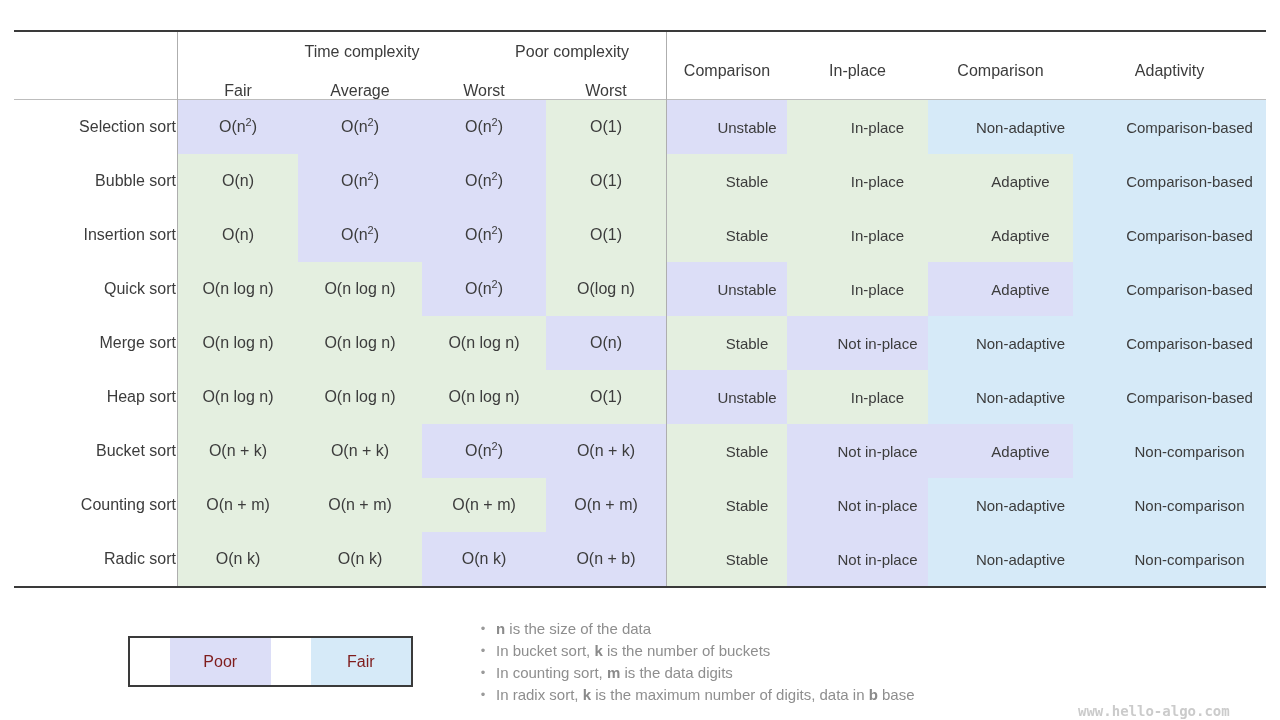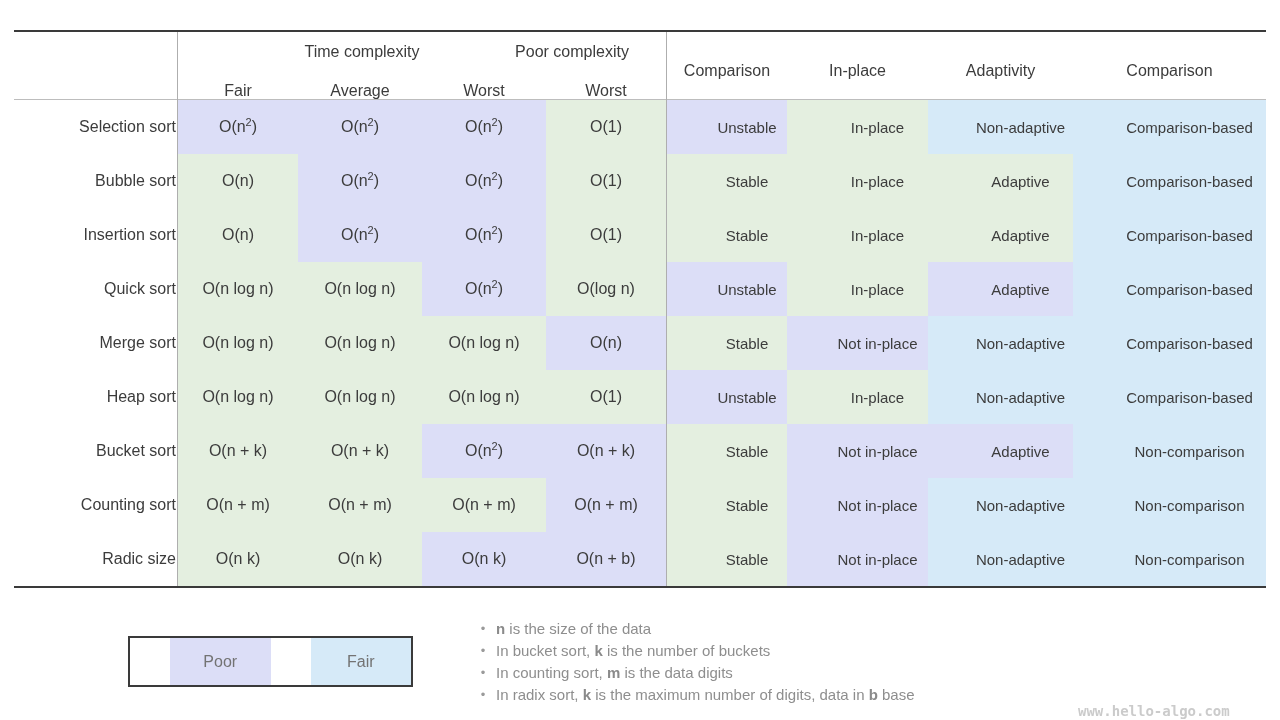--- a/index.html
+++ b/index.html
@@ -58,21 +58,21 @@
   .rating-fair { background: var(--c-fair, #d6eaf8); }
   .rating-good { background: var(--c-good, #e4efe0); }
 
   
   .legend {
     position: absolute; left: 128px; top: 636px; width: 285px; height: 51px;
     border: 2px solid #3a3a3a; display: flex;
   }
   .legend-cell {
     flex: 1; display: flex; align-items: center; justify-content: center;
-    font-size: 16px; color: #737373; margin-left: 40px;
+    font-size: 16px; color: #7f1d1d; margin-left: 40px;
   }
 
   
   .notes { position: absolute; left: 470px; top: 618px; list-style: none; }
   .note-line {
     display: flex; font-size: 15px; line-height: 22px; color: #8e8e8e;
   }
   .note-bullet { width: 26px; text-align: center; color: #9a9a9a; font-size: 13px; }
   .note-line b { font-weight: bold; color: #8a8a8a; }
 
@@ -98,22 +98,22 @@
           <div>Average</div>
           <div>Worst</div>
         </div>
       </div>
       <div class="hgroup-space line-r">
         <div class="htitle space-title">Poor complexity</div>
         <div class="hsub1">Worst</div>
       </div>
       <div class="hattr">Comparison</div>
       <div class="hattr">In-place</div>
+      <div class="hattr">Comparison</div>
       <div class="hattr">Adaptivity</div>
-      <div class="hattr">Comparison</div>
     </div>
     <div id="rows">
         <div class="grid trow">
           <div class="cell rlabel line-r">Selection sort</div>
           <div class="cell ccell rating-poor">O(n<sup>2</sup>)</div>
           <div class="cell ccell rating-poor">O(n<sup>2</sup>)</div>
           <div class="cell ccell rating-poor">O(n<sup>2</sup>)</div>
           <div class="cell ccell rating-good line-r">O(1)</div>
           <div class="cell acell rating-poor">Unstable</div>
           <div class="cell acell rating-good">In-place</div>
@@ -191,21 +191,21 @@
           <div class="cell ccell rating-good">O(n + m)</div>
           <div class="cell ccell rating-good">O(n + m)</div>
           <div class="cell ccell rating-good">O(n + m)</div>
           <div class="cell ccell rating-poor line-r">O(n + m)</div>
           <div class="cell acell rating-good">Stable</div>
           <div class="cell acell rating-poor">Not in-place</div>
           <div class="cell acell rating-fair">Non-adaptive</div>
           <div class="cell acell rating-fair">Non-comparison</div>
         </div>
         <div class="grid trow">
-          <div class="cell rlabel line-r">Radic size</div>
+          <div class="cell rlabel line-r">Radic sort</div>
           <div class="cell ccell rating-good">O(n k)</div>
           <div class="cell ccell rating-good">O(n k)</div>
           <div class="cell ccell rating-poor">O(n k)</div>
           <div class="cell ccell rating-poor line-r">O(n + b)</div>
           <div class="cell acell rating-good">Stable</div>
           <div class="cell acell rating-poor">Not in-place</div>
           <div class="cell acell rating-fair">Non-adaptive</div>
           <div class="cell acell rating-fair">Non-comparison</div>
         </div>
       </div>

